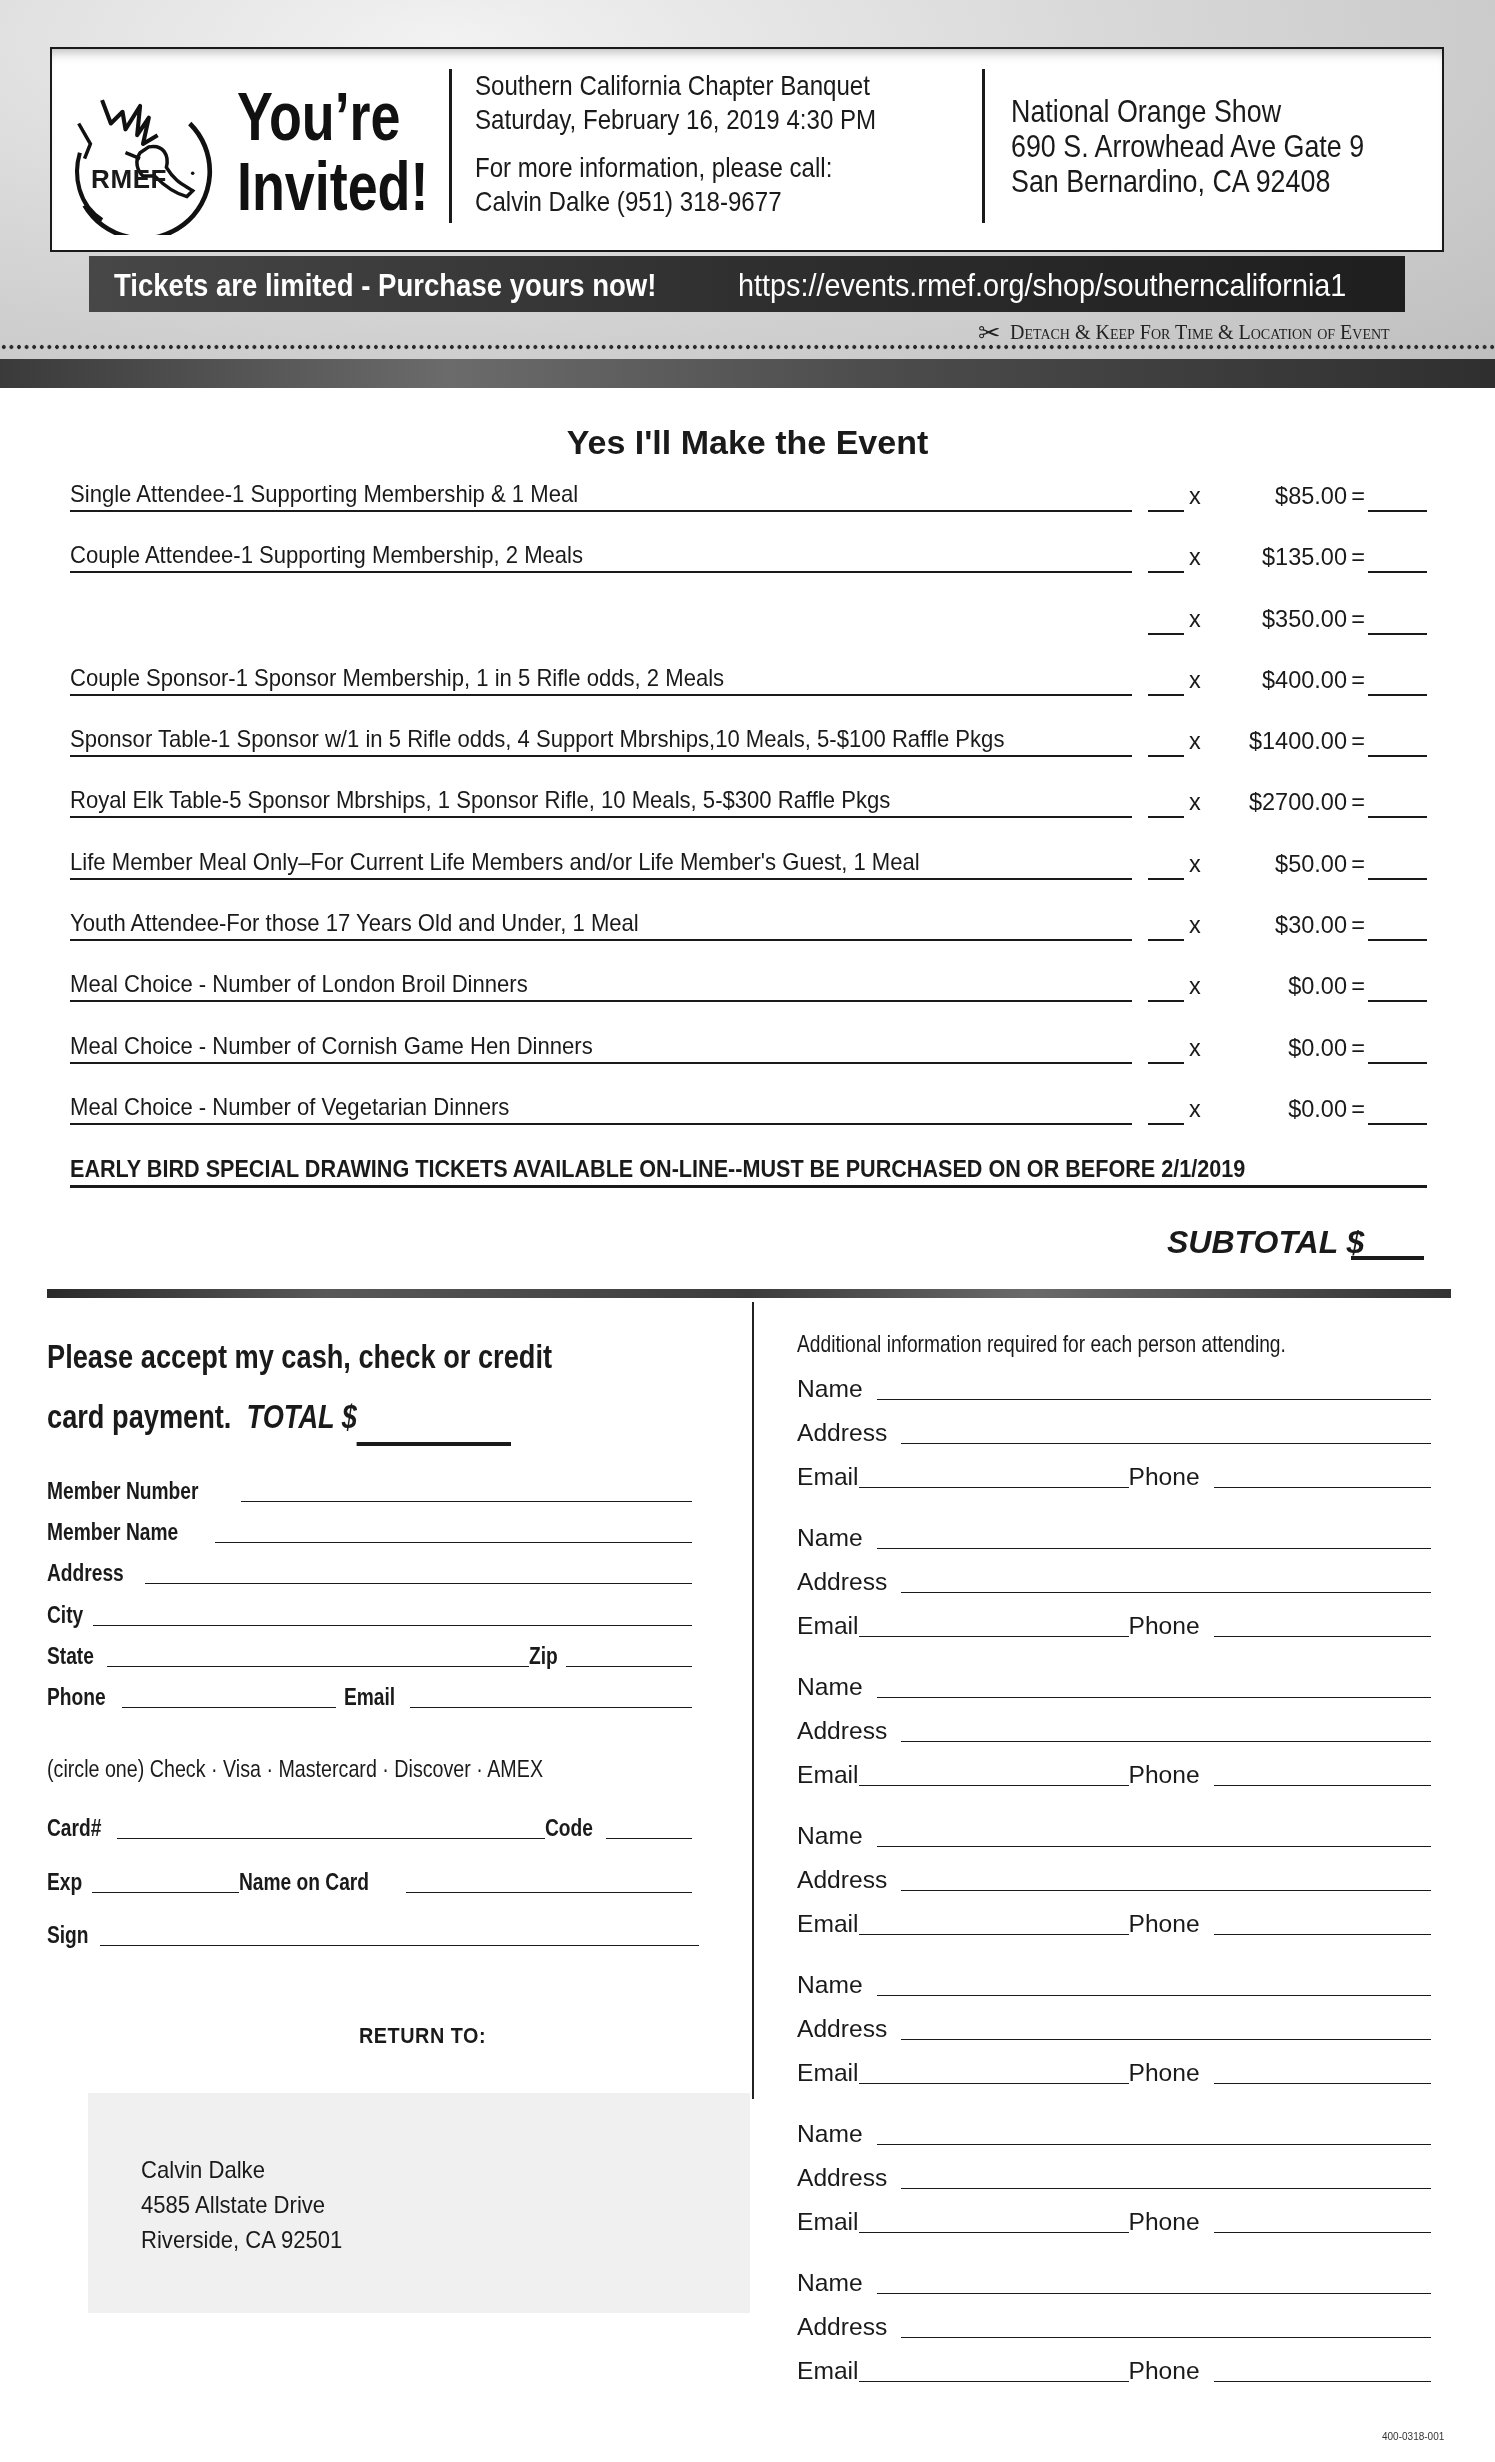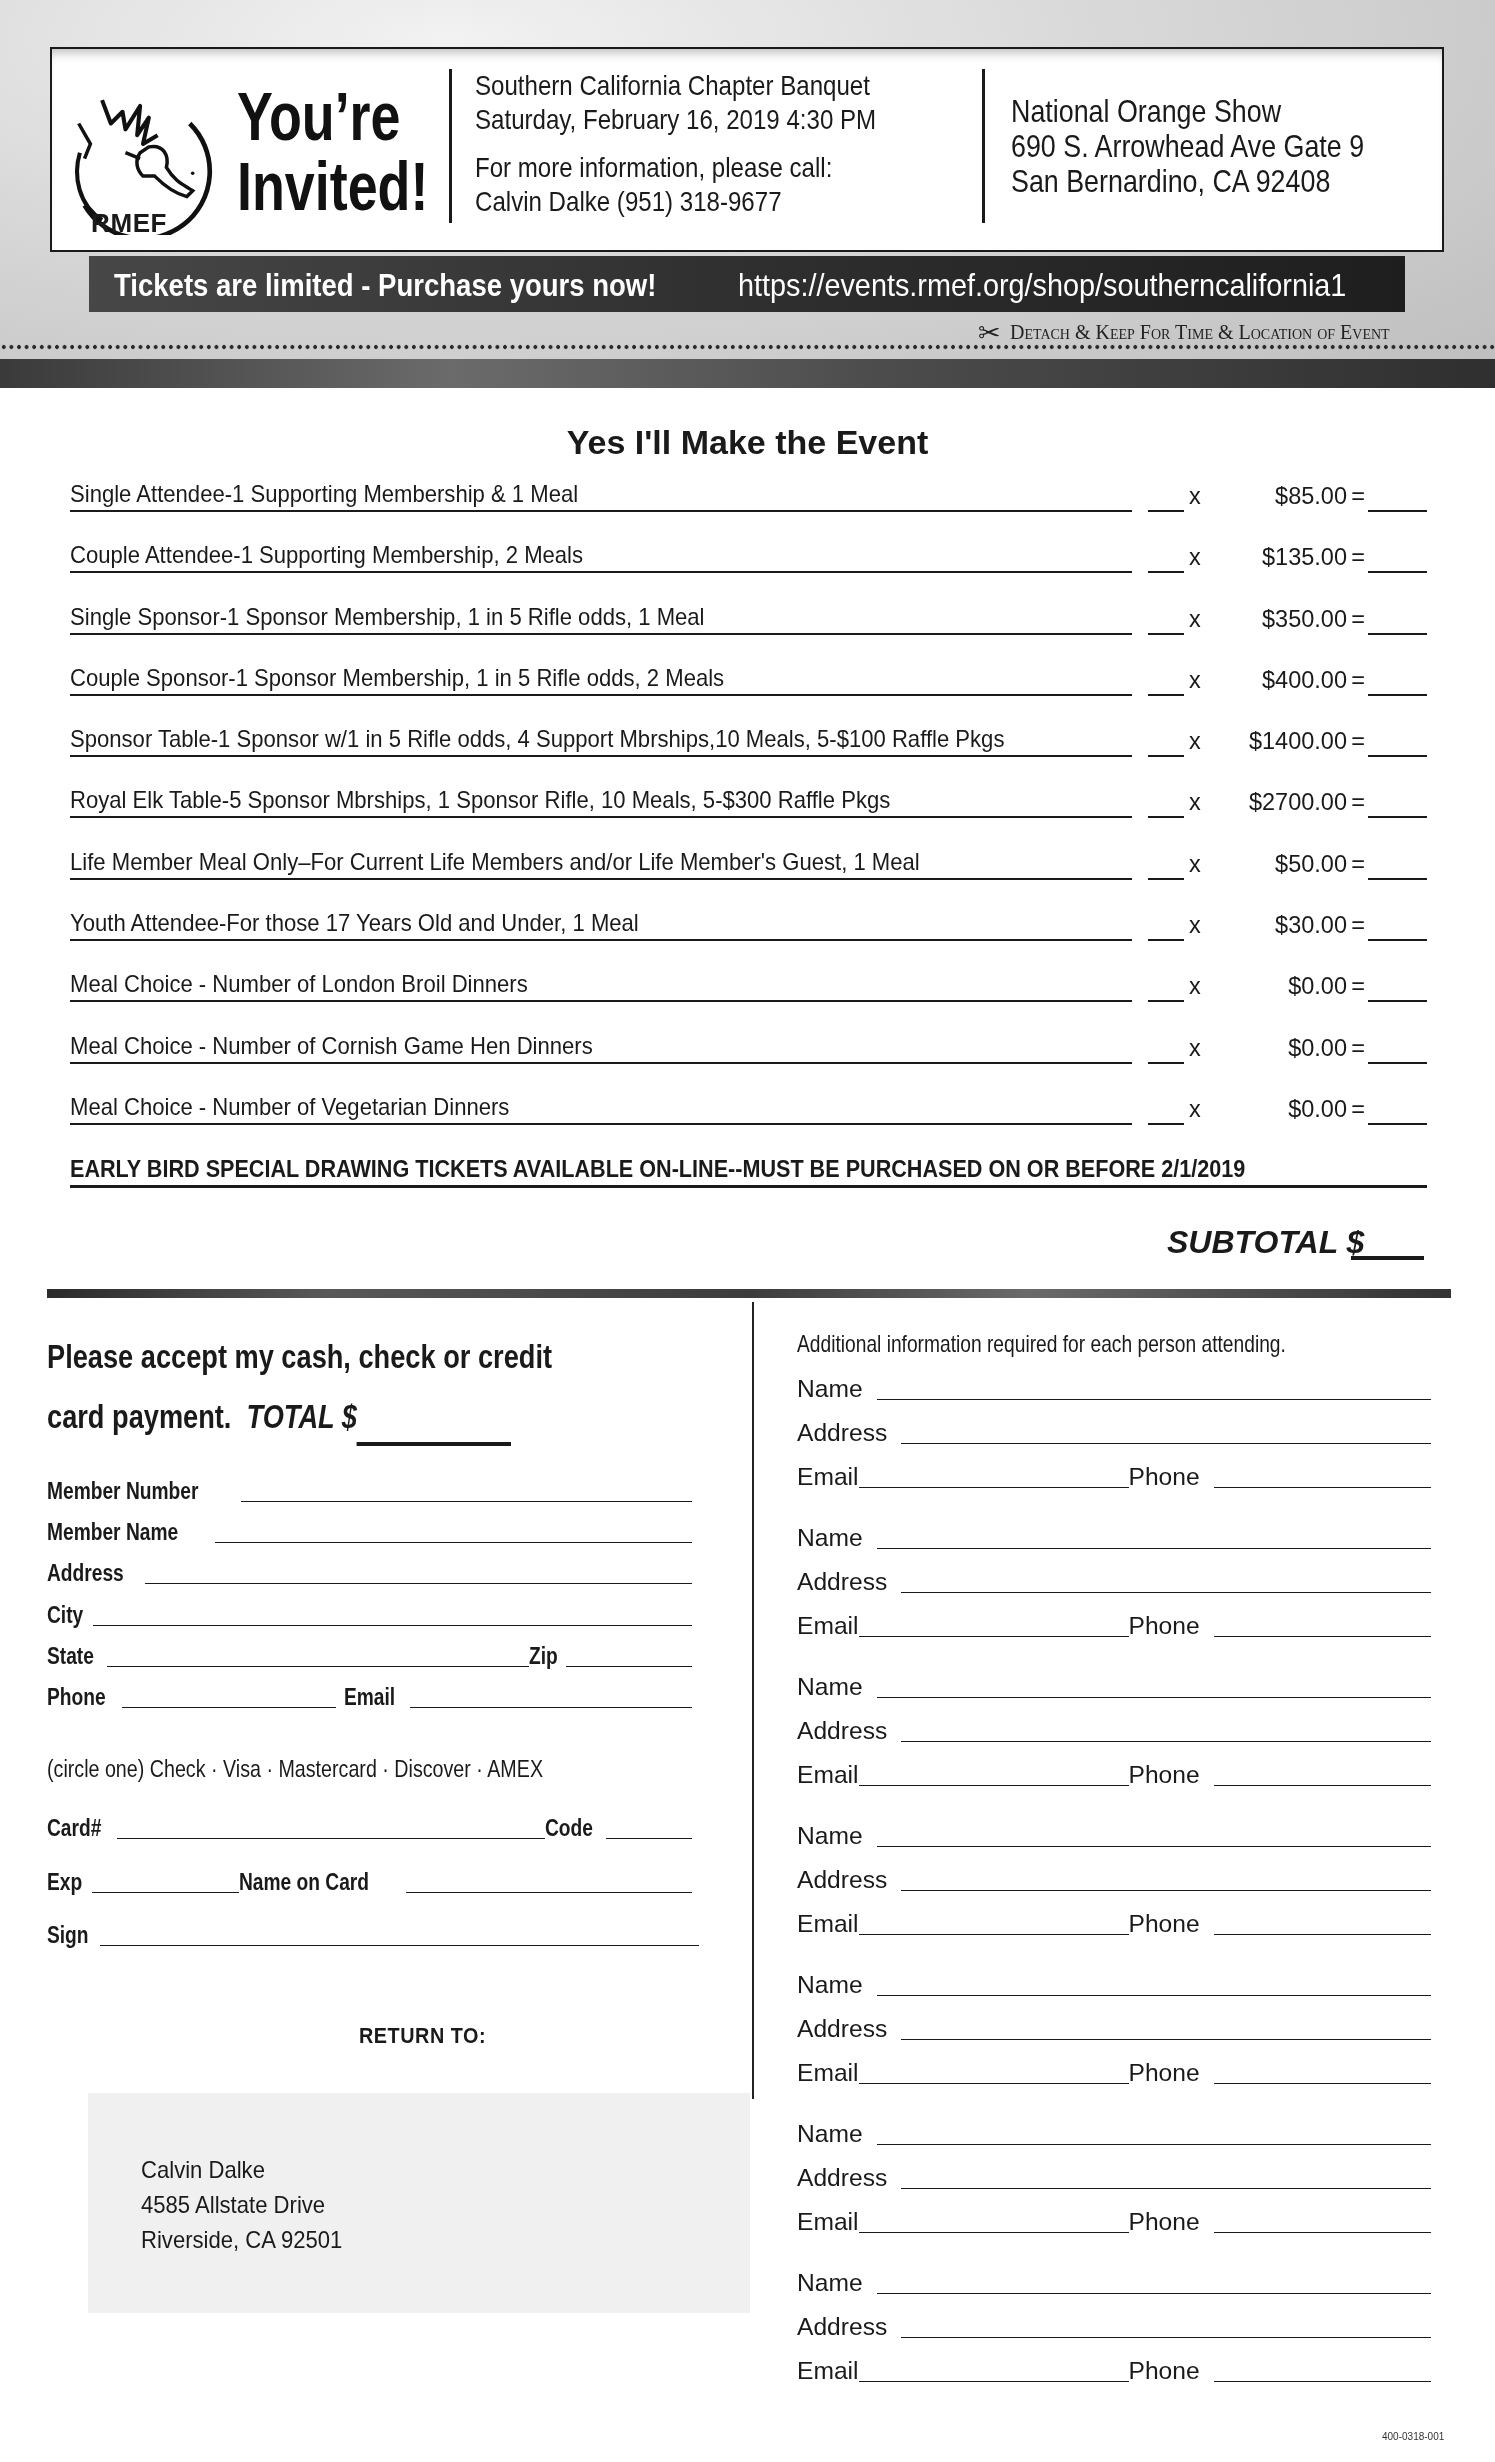--- a/index.html
+++ b/index.html
@@ -12,21 +12,21 @@
             background: radial-gradient(ellipse at 30% 10%, #f2f2f2 0%, #d8d8d8 45%, #bdbdbd 100%); }
   .hdr-band { left:0; top:359px; width:1495px; height:29px;
               background: linear-gradient(90deg, #3a3a3a, #6b6b6b 30%, #4b4b4b 60%, #2f2f2f); }
   .dots { left:0; top:344px; width:1495px; height:5.9px;
           background-image: radial-gradient(circle, #2a2a2a 1.9px, transparent 2.1px);
           background-size: 7.6px 5.9px; }
   .invite-box { left:50px; top:47px; width:1394px; height:205px; background:#fff;
                 border:2.9px solid #1a1a1a; box-sizing:border-box;
                 box-shadow: inset 0 10.6px 10.6px -7px #bbb; }
   .logo { left:67px; top:88px; width:152px; height:147px; }
-  .logo-text { left:91px; top:164px; font-weight:bold; font-size:26px; color:#1a1a1a; letter-spacing:0.6px;margin-top:44px; }
+  .logo-text { left:91px; top:164px; font-weight:bold; font-size:26px; color:#1a1a1a; letter-spacing:0.6px; }
   .invited { left:237px; top:82px; font-family:"Liberation Sans Narrow","Liberation Sans", sans-serif;
              font-weight:bold; font-size:69px; line-height:70px; transform:scaleX(0.78); transform-origin:left top; color:#111; }
   .vdiv1 { left:449px; top:69px; width:2.9px; height:154px; background:#1a1a1a; }
   .vdiv2 { left:982px; top:69px; width:2.9px; height:154px; background:#1a1a1a; }
   .event-info { left:475px; top:69px; font-size:28px; line-height:34px; transform:scaleX(0.86); transform-origin:left top; }
   .event-info .gap { height:14px; }
   .venue { left:1011px; top:94px; font-size:30.5px; line-height:35px; transform:scaleX(0.88); transform-origin:left top; }
   .ticket-bar { left:89px; top:256px; width:1316px; height:56px;
                 background: linear-gradient(90deg, #474747, #2f2f2f 50%, #1e1e1e); }
   .ticket-text { left:114px; top:267px; font-weight:bold; font-size:32px; color:#fff; transform:scaleX(0.86); transform-origin:left top; white-space:nowrap; }
@@ -136,21 +136,20 @@
     </div>
     <div class="abs row" style="top: 529px;">
       <div class="desc"><span>Couple Attendee-1 Supporting Membership, 2 Meals</span></div>
       <div class="qty"></div>
       <div class="x">x</div>
       <div class="price">$135.00</div>
       <div class="eq">=</div>
       <div class="amt"></div>
     </div>
     <div class="abs row" style="top: 591px;">
-      <div class="desc"><span>Single Sponsor-1 Sponsor Membership, 1 in 5 Rifle odds, 1 Meal</span></div>
       <div class="qty"></div>
       <div class="x">x</div>
       <div class="price">$350.00</div>
       <div class="eq">=</div>
       <div class="amt"></div>
     </div>
     <div class="abs row" style="top: 652px;">
       <div class="desc"><span>Couple Sponsor-1 Sponsor Membership, 1 in 5 Rifle odds, 2 Meals</span></div>
       <div class="qty"></div>
       <div class="x">x</div>

